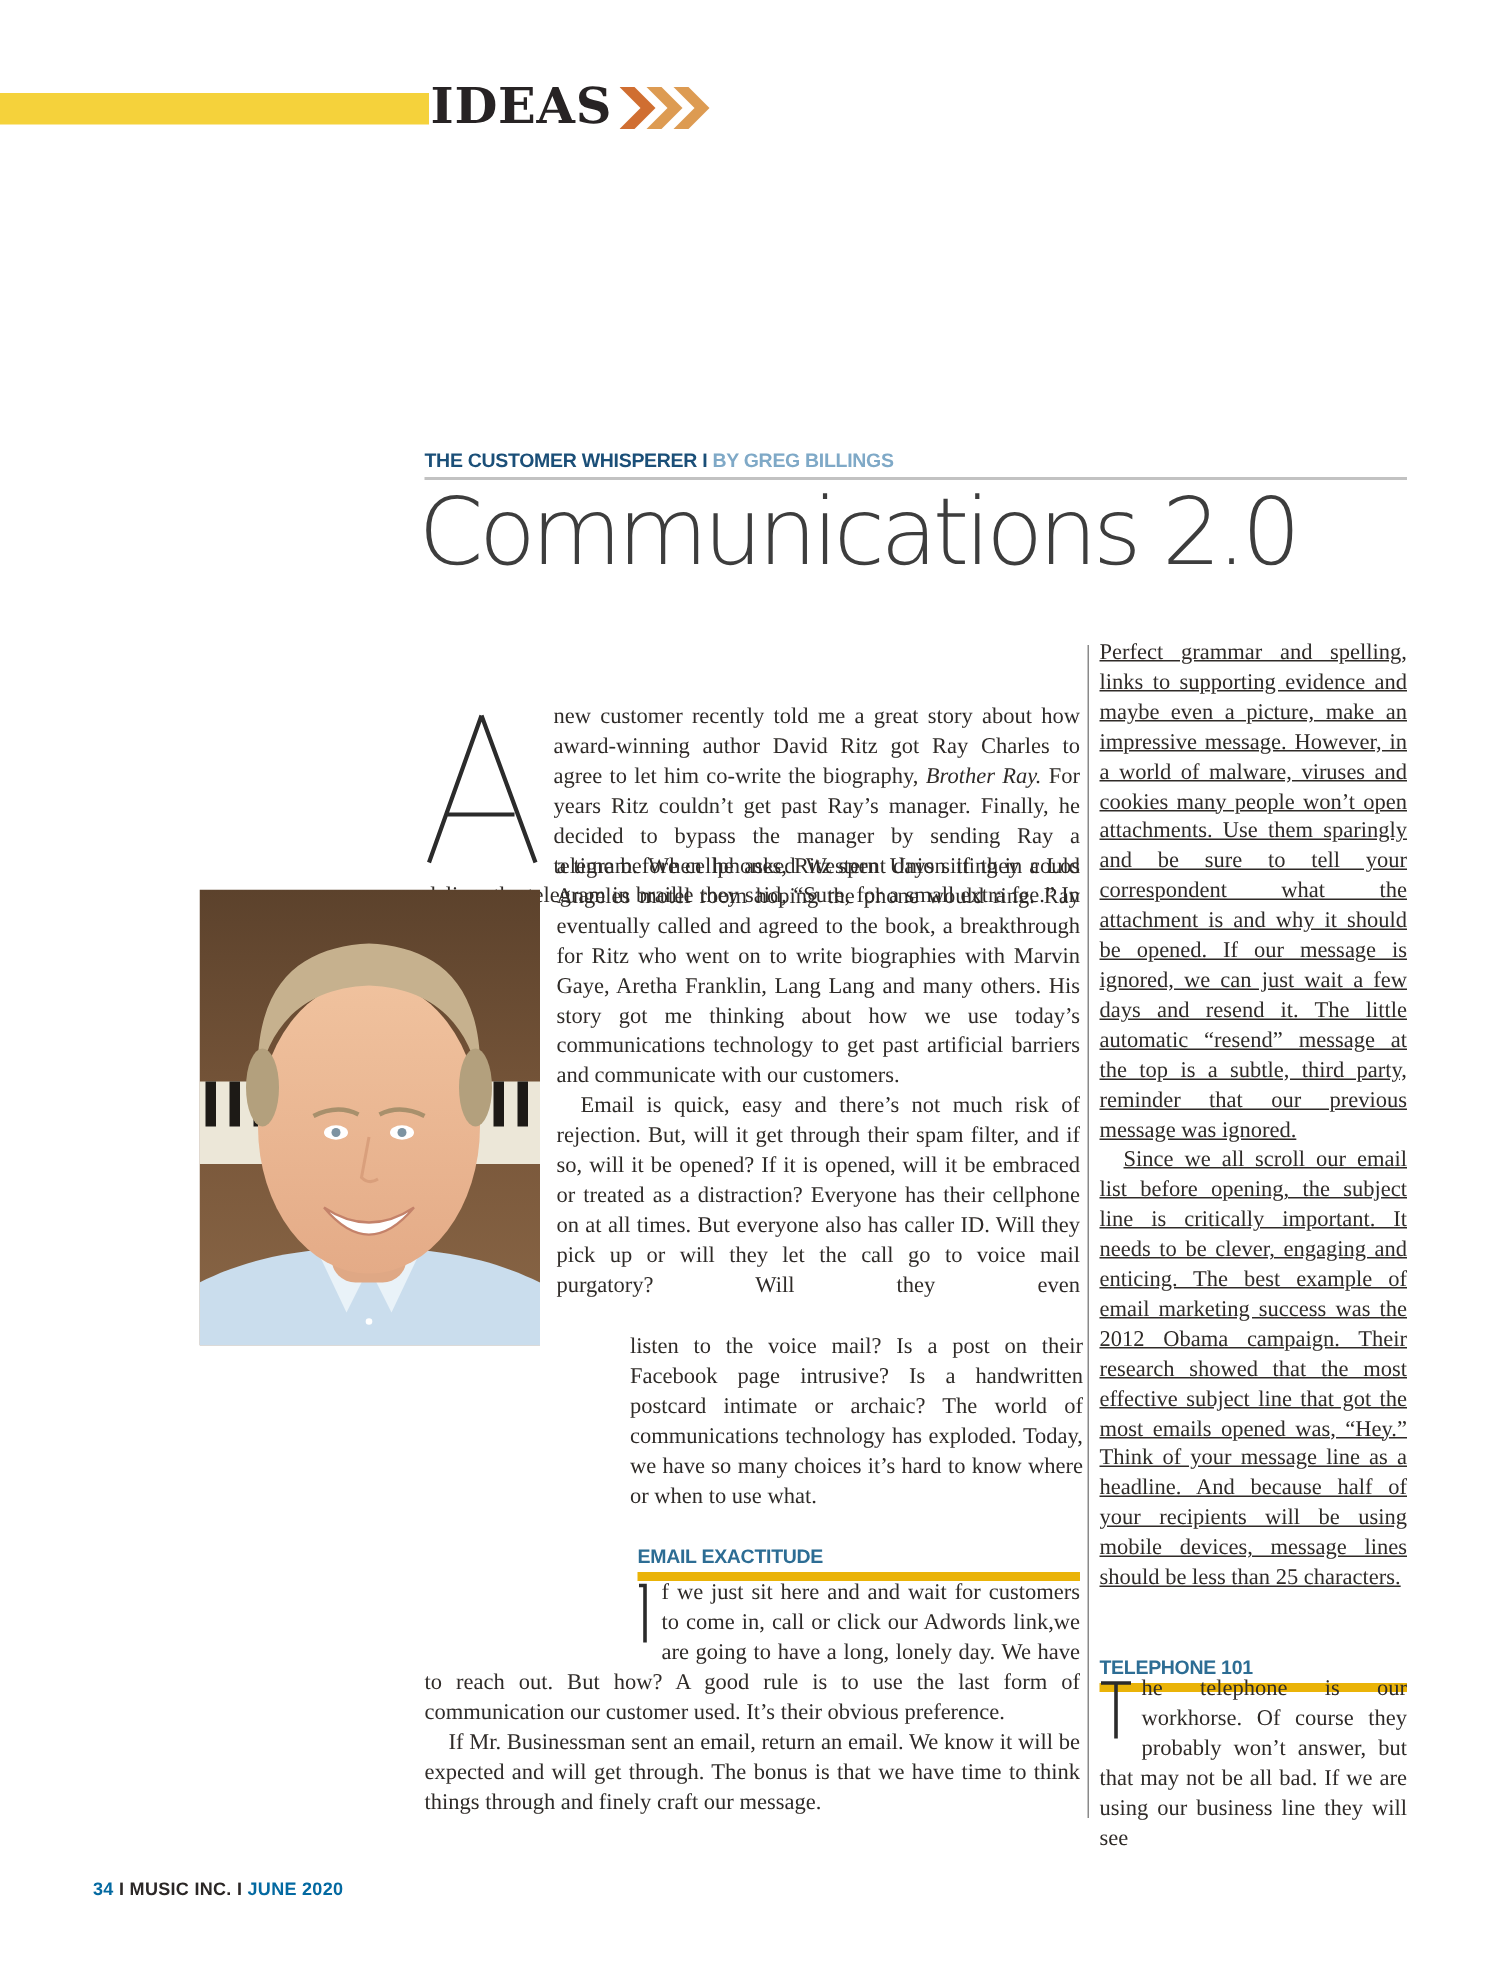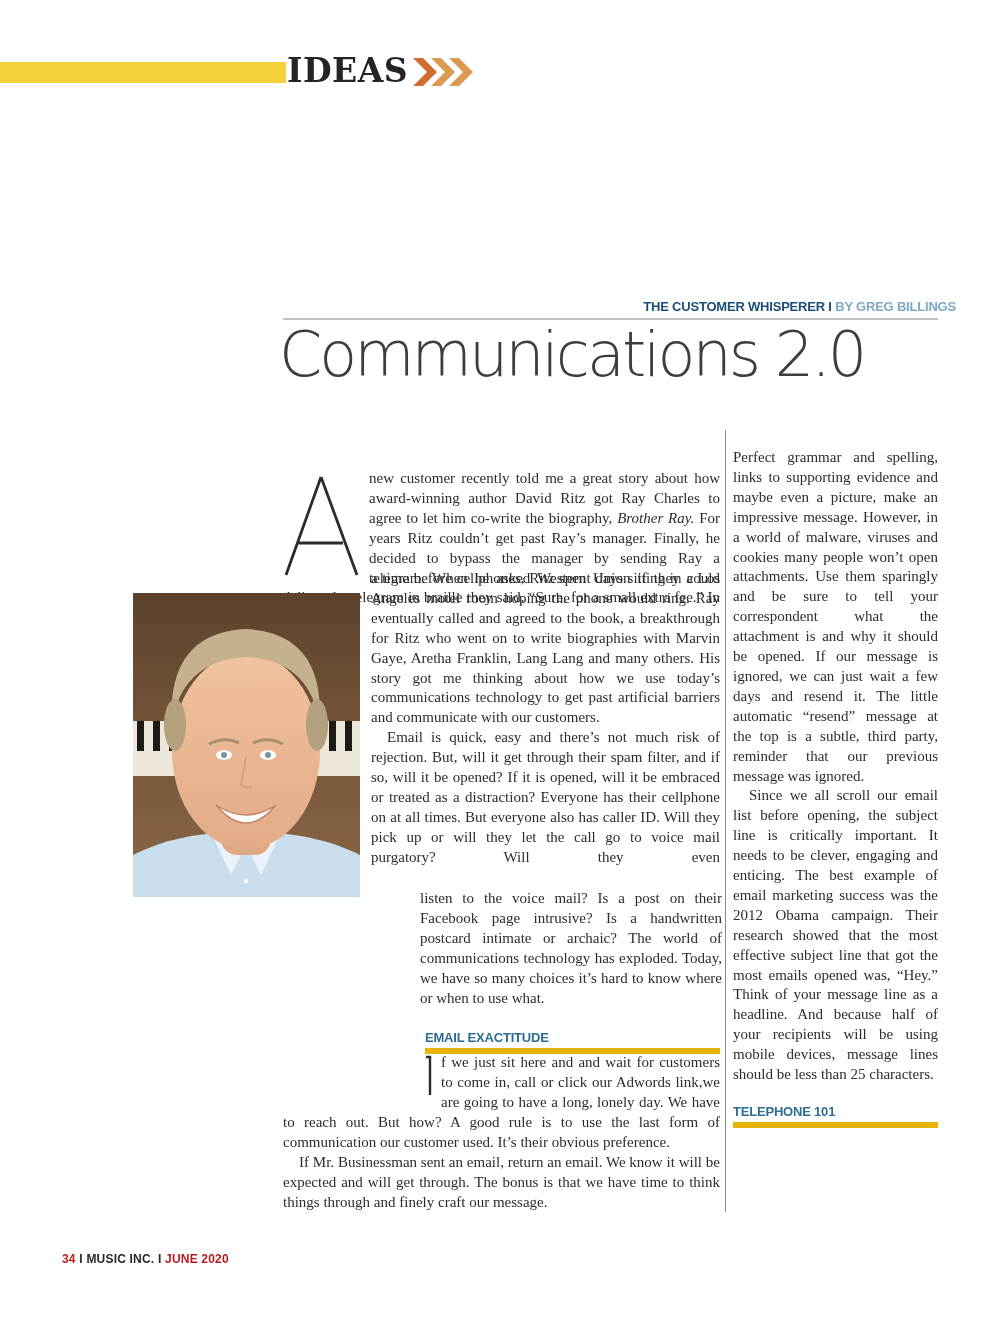--- a/index.html
+++ b/index.html
@@ -7,43 +7,43 @@
         font-family:"Liberation Serif",serif;color:#2f2b28;}
 
   
   .mast-bar{position:absolute;left:0;top:62px;width:286px;height:21px;background:#F5D23B;}
   .masthead{position:absolute;left:287px;top:54px;display:flex;align-items:center;}
   .mast-word{font-family:"DejaVu Serif","Liberation Serif",serif;font-weight:700;
              font-size:33px;line-height:34px;color:#272324;letter-spacing:0.5px;}
   .mast-chev{margin-left:5px;margin-top:2px;}
 
   
-  .kicker{position:absolute;left:301px;top:299px;width:655px;
+  .kicker{position:absolute;left:283px;top:299px;width:655px;
           font-family:"Liberation Sans",sans-serif;font-weight:700;font-size:13px;
-          letter-spacing:-0.2px;white-space:nowrap;text-align:right;}
+          letter-spacing:-0.2px;white-space:nowrap;}
   .kicker .dark{color:#1b4f78;}
   .kicker .light{color:#7fa9c7;}
   .kicker-rule{position:absolute;left:283px;top:318px;width:655px;height:2px;background:#c2c2c2;}
 
   
   .title{position:absolute;left:279px;top:316px;width:680px;
          font-family:"DejaVu Sans","Liberation Sans",sans-serif;font-weight:200;
          font-size:62px;line-height:78px;letter-spacing:-3px;color:#3d3d3d;}
 
   
   .body-txt{font-size:15px;line-height:19.9px;text-align:justify;}
   .body-txt p{margin:0;}
   .body-txt p.ind{text-indent:16px;}
   .cont{text-align-last:justify;}
   .blockA{position:absolute;left:283px;top:436px;width:437px;margin-top:33px;}
   .blockB{position:absolute;left:371px;top:569px;width:349px;}
   .blockC{position:absolute;left:420px;top:889px;width:302px;}
   .blockE{position:absolute;left:425px;top:1053px;width:295px;}
   .blockF{position:absolute;left:283px;top:1113px;width:437px;}
-  .col2p{position:absolute;left:733px;top:448px;width:205px;}
+  .col2p{position:absolute;left:733px;top:426px;width:205px;text-decoration:underline;}
   .blockT{position:absolute;left:733px;top:1117px;width:205px;}
   .ital{font-style:italic;}
 
   
   .sec-head{position:absolute;font-family:"Liberation Sans",sans-serif;font-weight:700;
             font-size:13px;letter-spacing:-0.2px;color:#2d6d94;
             border-bottom:6px solid #eab308;padding-bottom:3px;}
   .sec-head.h1{left:425px;top:1030px;width:295px;}
   .sec-head.h2{left:733px;top:1094px;width:205px;margin-top:10px;}
 
@@ -60,21 +60,21 @@
 
   
   .pull-quote{position:absolute;left:75px;top:906px;width:348px;
               font-family:"Liberation Sans",sans-serif;font-weight:700;
               font-size:26.5px;line-height:31px;letter-spacing:-0.6px;
               color:#4E8CAD;text-align:center;white-space:pre-line;}
 
   
   .footer{position:absolute;left:62px;top:1252px;font-family:"Liberation Sans",sans-serif;
           font-weight:700;font-size:12px;letter-spacing:0.2px;white-space:nowrap;}
-  .footer .blue{color:#b91c1c;}
+  .footer .blue{color:#0369a1;}
   .footer .dark{color:#2b2726;}
 </style>
 </head>
 <body>
 
 <div class="page">
 
   <div class="mast-bar"></div>
   <div class="masthead">
     <span class="mast-word">IDEAS</span>
@@ -130,20 +130,28 @@
 
   <div class="vrule"></div>
 
   <div class="body-txt col2p">
     <p>Perfect grammar and spelling, links to supporting evidence and maybe even a picture, make an impressive message. However, in a world of malware, viruses and cookies many people won’t open attachments. Use them sparingly and be sure to tell your correspondent what the attachment is and why it should be opened. If our message is ignored, we can just wait a few days and resend it. The little automatic “resend” message at the top is a subtle, third party, reminder that our previous message was ignored.</p>
     <p class="ind">Since we all scroll our email list before opening, the subject line is critically important. It needs to be clever, engaging and enticing. The best example of email marketing success was the 2012 Obama campaign. Their research showed that the most effective subject line that got the most emails opened was, “Hey.” Think of your message line as a headline. And because half of your recipients will be using mobile devices, message lines should be less than 25 characters.</p>
   </div>
 
   <div class="sec-head h2">TELEPHONE 101</div>
 
+  <div class="body-txt blockT">
+    <p class="cont">
+      <svg class="dropT" width="22" height="41" viewBox="0 0 22 41">
+        <path d="M1 3 L21 3 M11 3 L11 40" fill="none" stroke="#2b2b2b" stroke-width="2.4"></path>
+      </svg>
+      <span>he telephone is our workhorse. Of course they probably won’t answer, but that may not be all bad. If we are using our business line they will see</span>
+    </p>
+  </div>
 
   <svg class="photo" width="227" height="304" viewBox="0 0 227 304">
     <defs>
       <linearGradient id="pbg" x1="0" y1="0" x2="0" y2="1">
         <stop offset="0" stop-color="#5c422c"></stop>
         <stop offset="0.55" stop-color="#7a583b"></stop>
         <stop offset="1" stop-color="#8a6747"></stop>
       </linearGradient>
       <linearGradient id="pskin" x1="0" y1="0" x2="0" y2="1">
         <stop offset="0" stop-color="#f0c29e"></stop>

